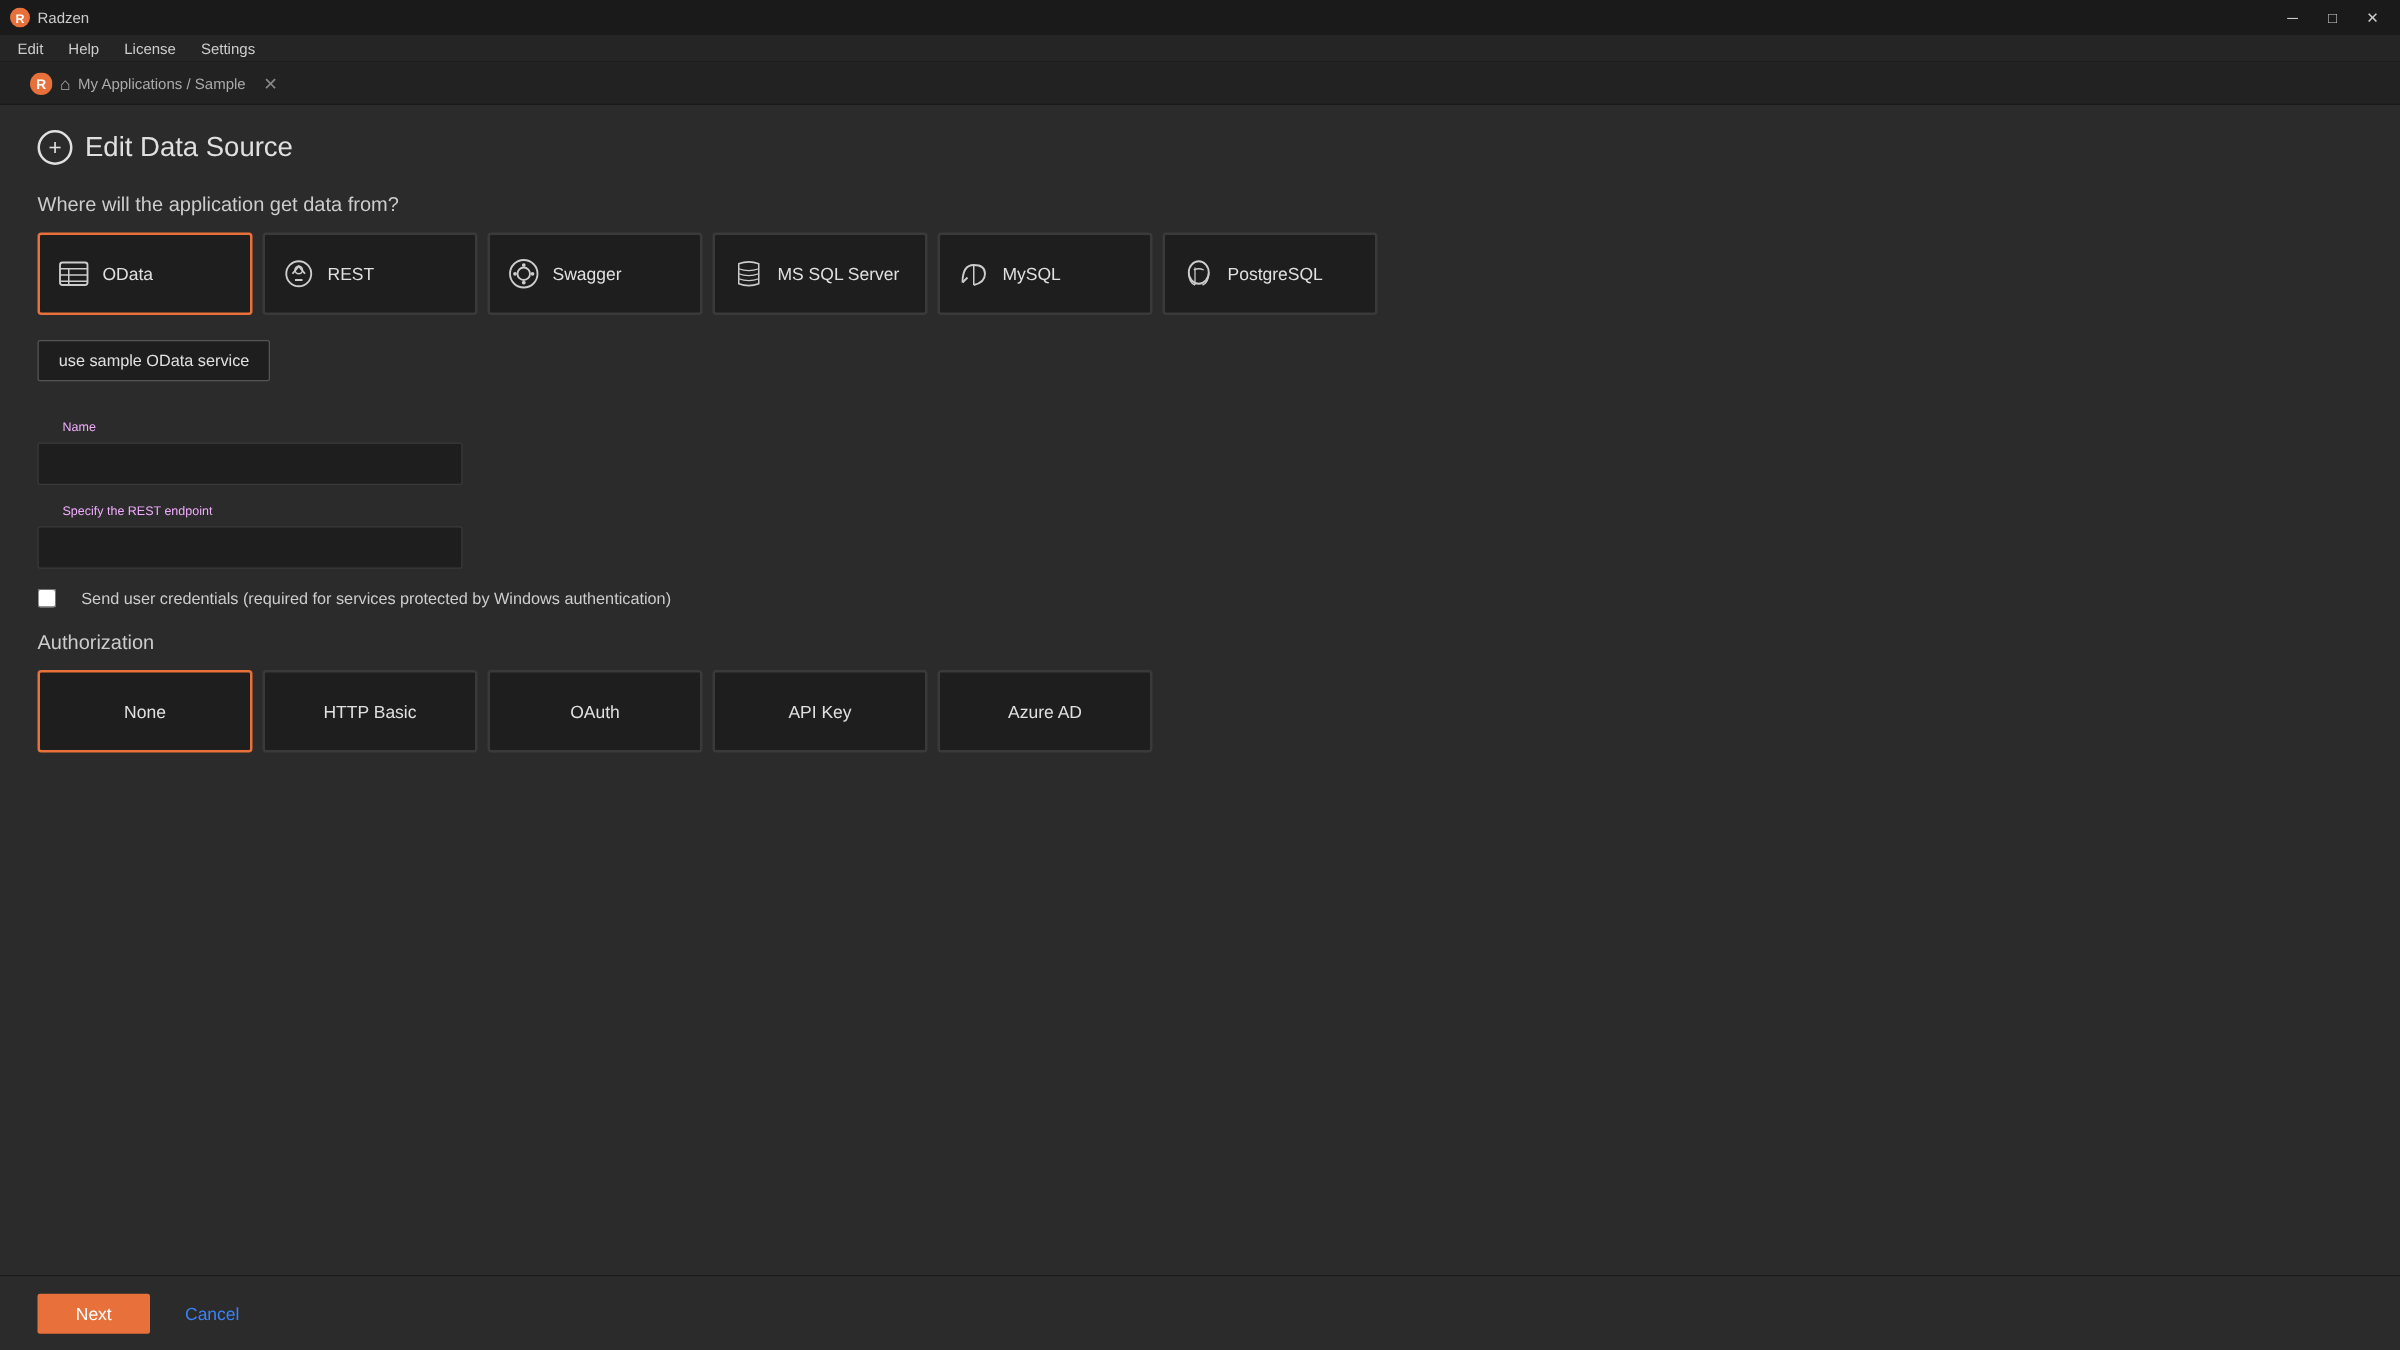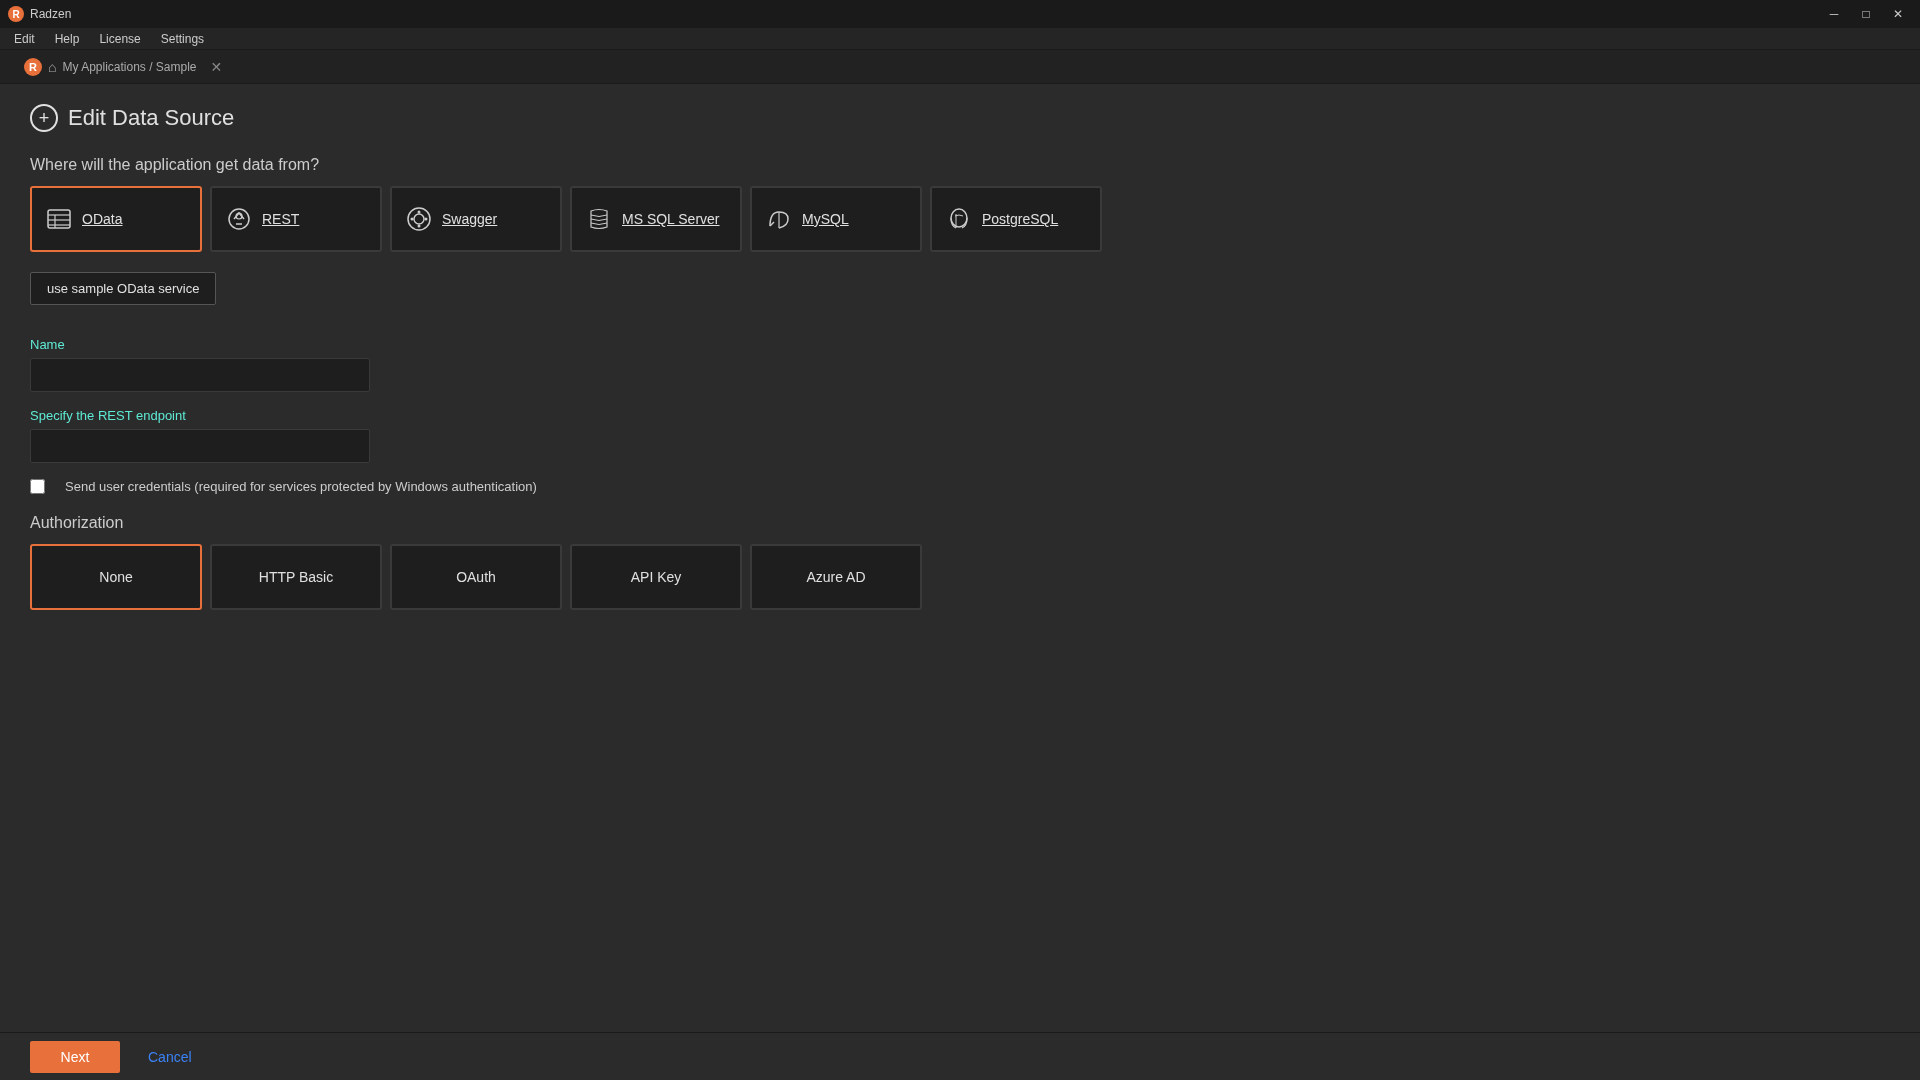--- a/index.html
+++ b/index.html
@@ -141,21 +141,20 @@
       color: #cccccc;
       margin-bottom: 12px;
     }
 
     
     .cards-row {
       display: flex;
       gap: 8px;
       margin-bottom: 20px;
       flex-wrap: wrap;
-      text-decoration: underline;
     }
     .ds-card {
       width: 172px;
       height: 66px;
       background: #1e1e1e;
       border: 2px solid #3a3a3a;
       border-radius: 3px;
       display: flex;
       align-items: center;
       gap: 10px;
@@ -177,23 +176,24 @@
       cursor: pointer;
       border-radius: 2px;
       margin-bottom: 32px;
     }
 
     
     .field-group {
       margin-bottom: 16px;
     }
     .field-label {
-      font-size: 13px;
-      color: #5eead4;
+      font-size: 10px;
+      color: #f0abfc;
       margin-bottom: 6px;
+      margin-left: 20px;
     }
     .field-input {
       width: 340px;
       height: 34px;
       background: #1e1e1e;
       border: 1px solid #3a3a3a;
       border-radius: 2px;
       color: #e0e0e0;
       padding: 0 10px;
       font-size: 13px;
@@ -235,21 +235,21 @@
       justify-content: center;
       cursor: pointer;
       font-size: 14px;
       color: #e0e0e0;
       transition: border-color 0.15s;
     }
     .auth-card.selected { border-color: #e8703a; }
 
     
     #footer {
-      height: 48px;
+      height: 60px;
       background: #2b2b2b;
       border-top: 1px solid #1a1a1a;
       display: flex;
       align-items: center;
       padding: 0 30px;
       gap: 12px;
     }
     .btn-primary {
       background: #e8703a;
       border: none;

